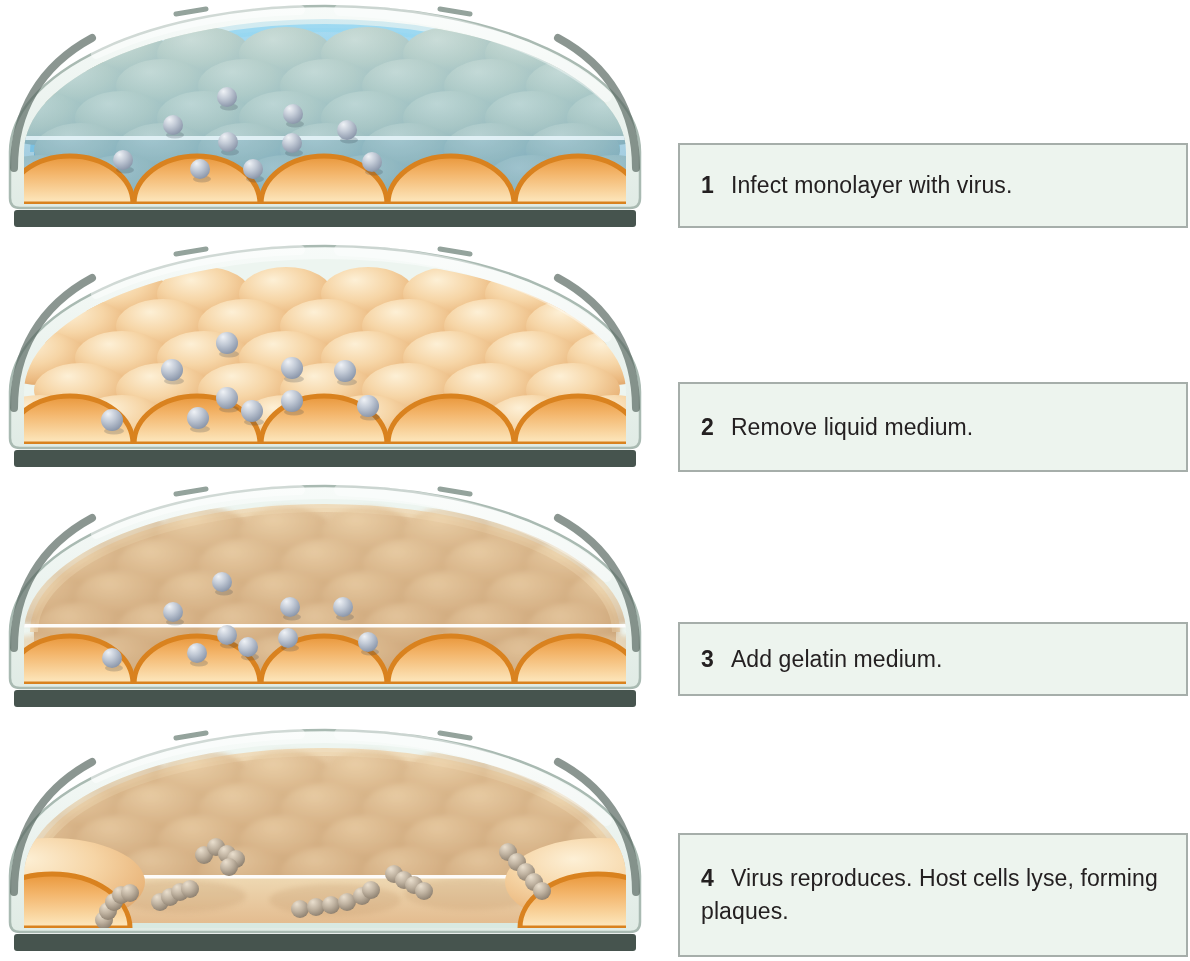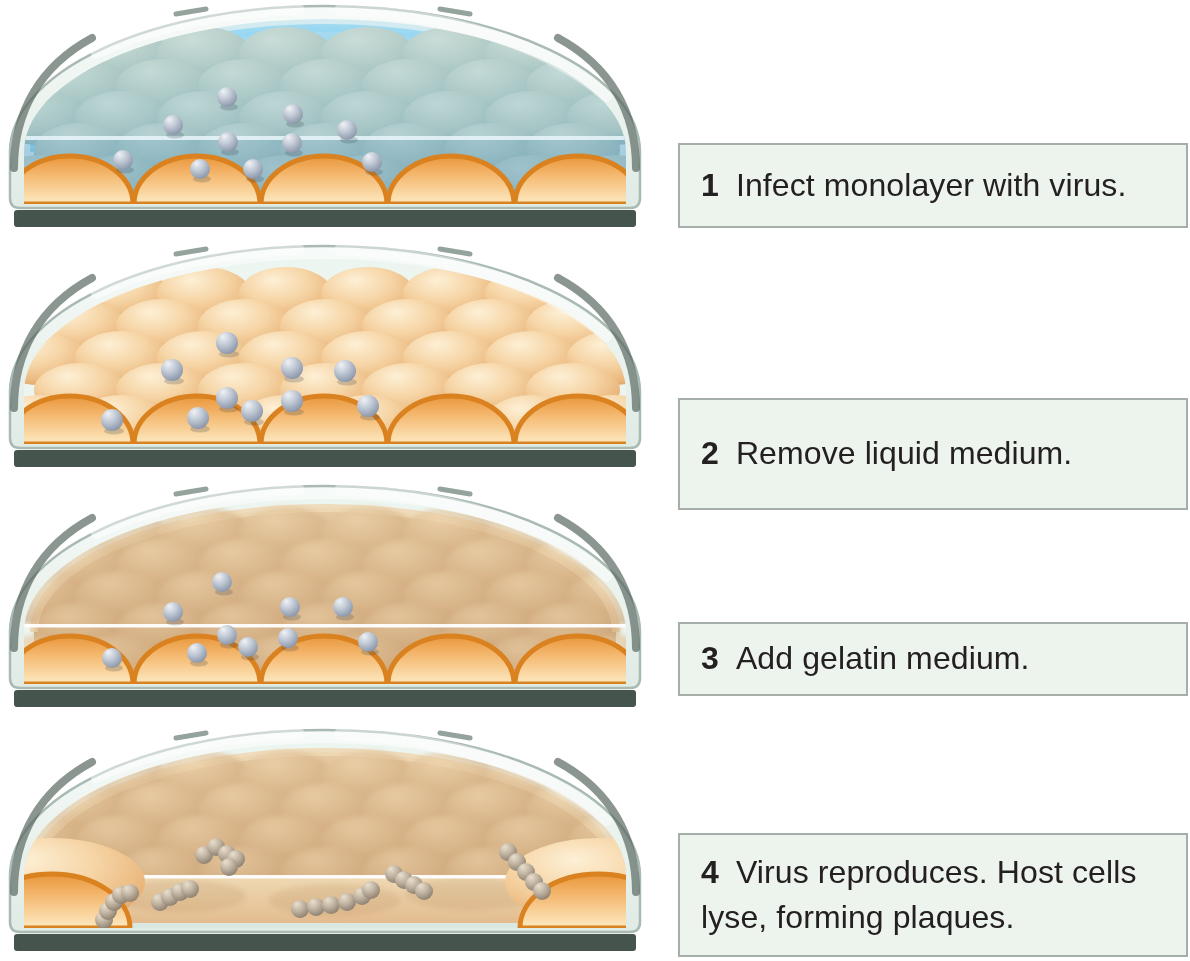--- a/index.html
+++ b/index.html
@@ -7,24 +7,24 @@
   .figure{position:relative;width:1190px;height:961px;background:#ffffff;overflow:hidden;}
   .dish{position:absolute;left:0;width:650px;height:232px;}
   .d1{top:0px}.d2{top:240px}.d3{top:480px}.d4{top:724px}
   .label-box{
     position:absolute;left:678px;width:510px;box-sizing:border-box;
     background:var(--label-bg,#edf4ee);
     border:2px solid var(--label-border,#a6aeaa);
     display:flex;align-items:center;padding:0 21px;
   }
   .s1{top:143px;height:85px}
-  .s2{top:398px;height:112px}
+  .s2{top:382px;height:90px}
   .s3{top:622px;height:74px}
   .s4{top:833px;height:124px}
-  .label-text{margin:0;font-size:32px;line-height:1.42;color:var(--label-text,#242021);letter-spacing:.1px;}
+  .label-text{margin:0;font-size:23px;line-height:1.42;color:var(--label-text,#242021);letter-spacing:.1px;}
   .num{font-weight:700;margin-right:17px;}
 </style>
 </head>
 <body>
 
 <div class="figure">
 
   <section>
     <svg class="dish d1" id="dish-0" viewBox="0 0 650 232">
         <defs>

